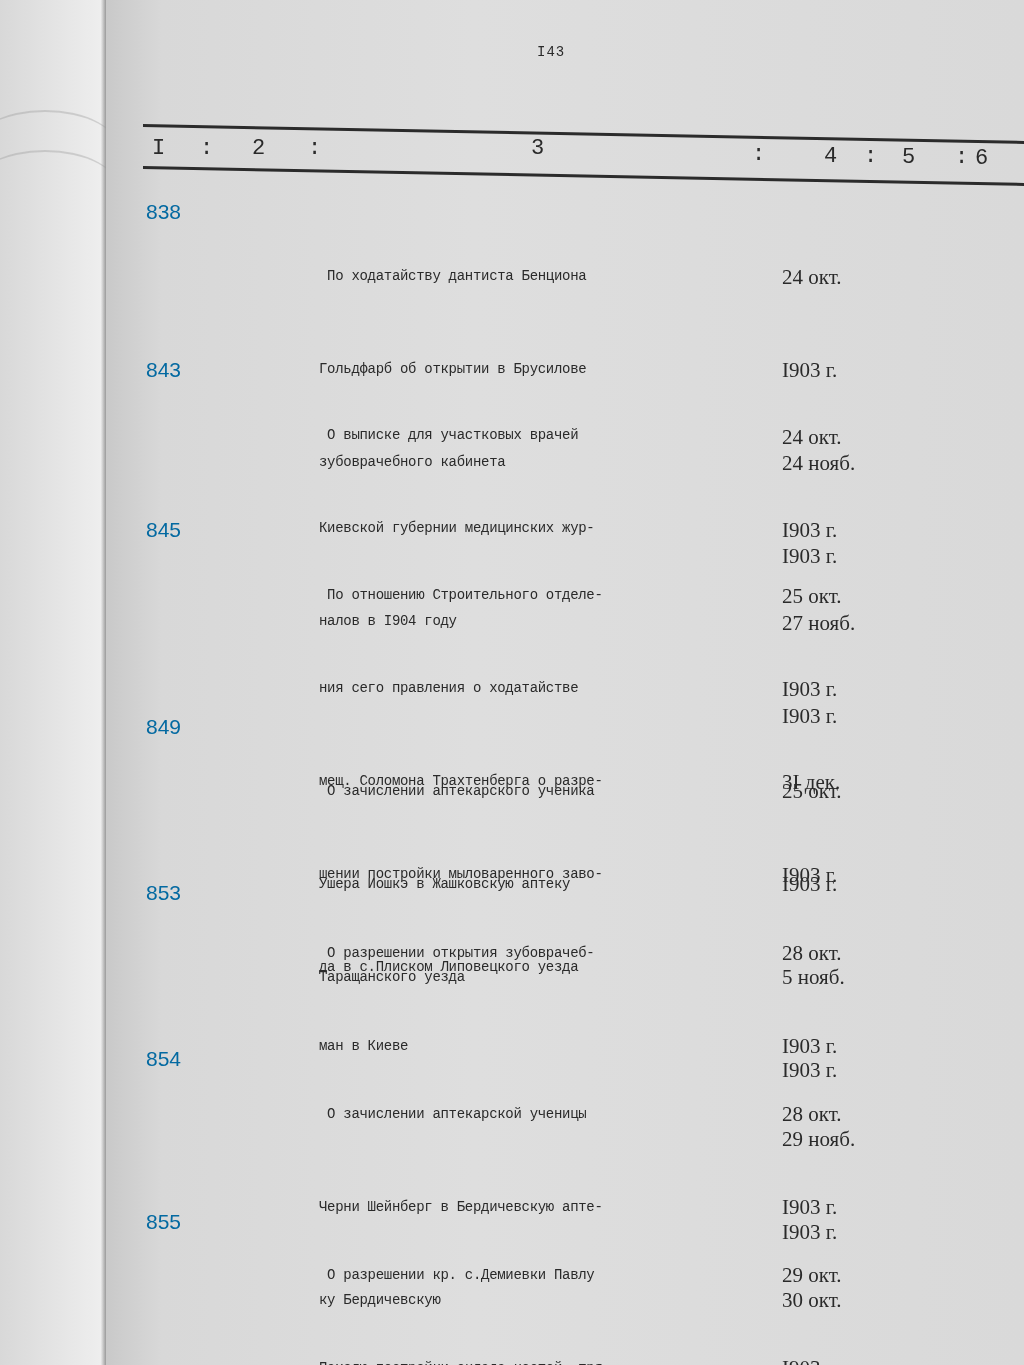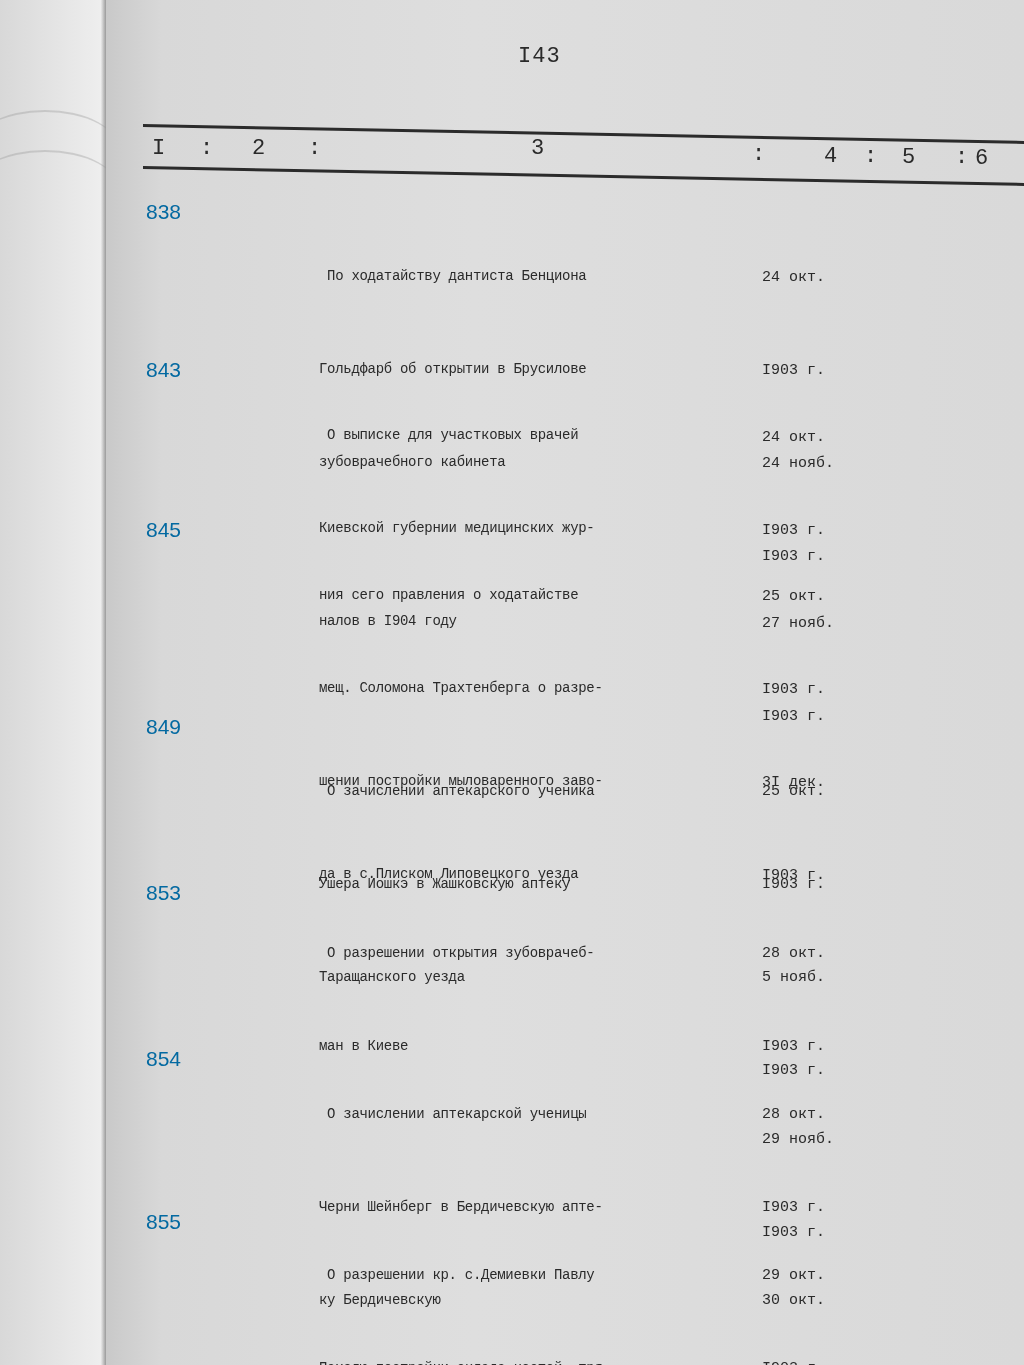--- a/index.html
+++ b/index.html
@@ -34,23 +34,23 @@
     .right-page {
       position: absolute;
       left: 106px;
       top: 0;
       width: 918px;
       height: 1365px;
       background: linear-gradient(to right, #c9c9c9 0%, #d8d8d8 6%, #dedede 40%, #d9d9d9 100%);
     }
     .page-number {
       position: absolute;
-      left: 518px;
+      left: 537px;
       top: 44px;
-      font-size: 22px;
+      font-size: 14px;
       letter-spacing: 1px;
     }
     .rule {
       position: absolute;
       left: 143px;
       width: 890px;
       height: 3px;
       background: #2b2b2b;
       transform-origin: left center;
     }
@@ -73,24 +73,25 @@
       left: 300px;
       width: 460px;
       font-size: 14px;
       line-height: 31px;
       letter-spacing: -0.3px;
       white-space: pre;
       margin-left: 19px;
     }
     .entry-dates {
       position: absolute;
-      left: 762px;
-      font-size: 15px;
+      left: 782px;
+      font-size: 21px;
       line-height: 31px;
       white-space: pre;
+      font-family: Liberation Serif, serif;
     }
     .line { display: block; height: 31px; }
   </style>
 </head>
 <body>
 
 <div class="left-page">
   <div class="ghost-curve" style="top:110px;"></div>
   <div class="ghost-curve" style="top:150px;"></div>
 </div>
@@ -142,20 +143,21 @@
     <span class="line">24 окт.</span>
     <span class="line">I903 г.</span>
     <span class="line">27 нояб.</span>
     <span class="line">I903 г.</span>
   </div>
 </div>
 
 <div>
   <div class="entry-num" style="top:518px;">845</div>
   <div class="entry-text" style="top:518px;">
+    <span class="line"> По отношению Строительного отделе-</span>
     <span class="line">ния сего правления о ходатайстве</span>
     <span class="line">мещ. Соломона Трахтенберга о разре-</span>
     <span class="line">шении постройки мыловаренного заво-</span>
     <span class="line">да в с.Плиском Липовецкого уезда</span>
   </div>
   <div class="entry-dates" style="top:519px;">
     <span class="line">25 окт.</span>
     <span class="line">I903 г.</span>
     <span class="line">3I дек.</span>
     <span class="line">I903 г.</span>

